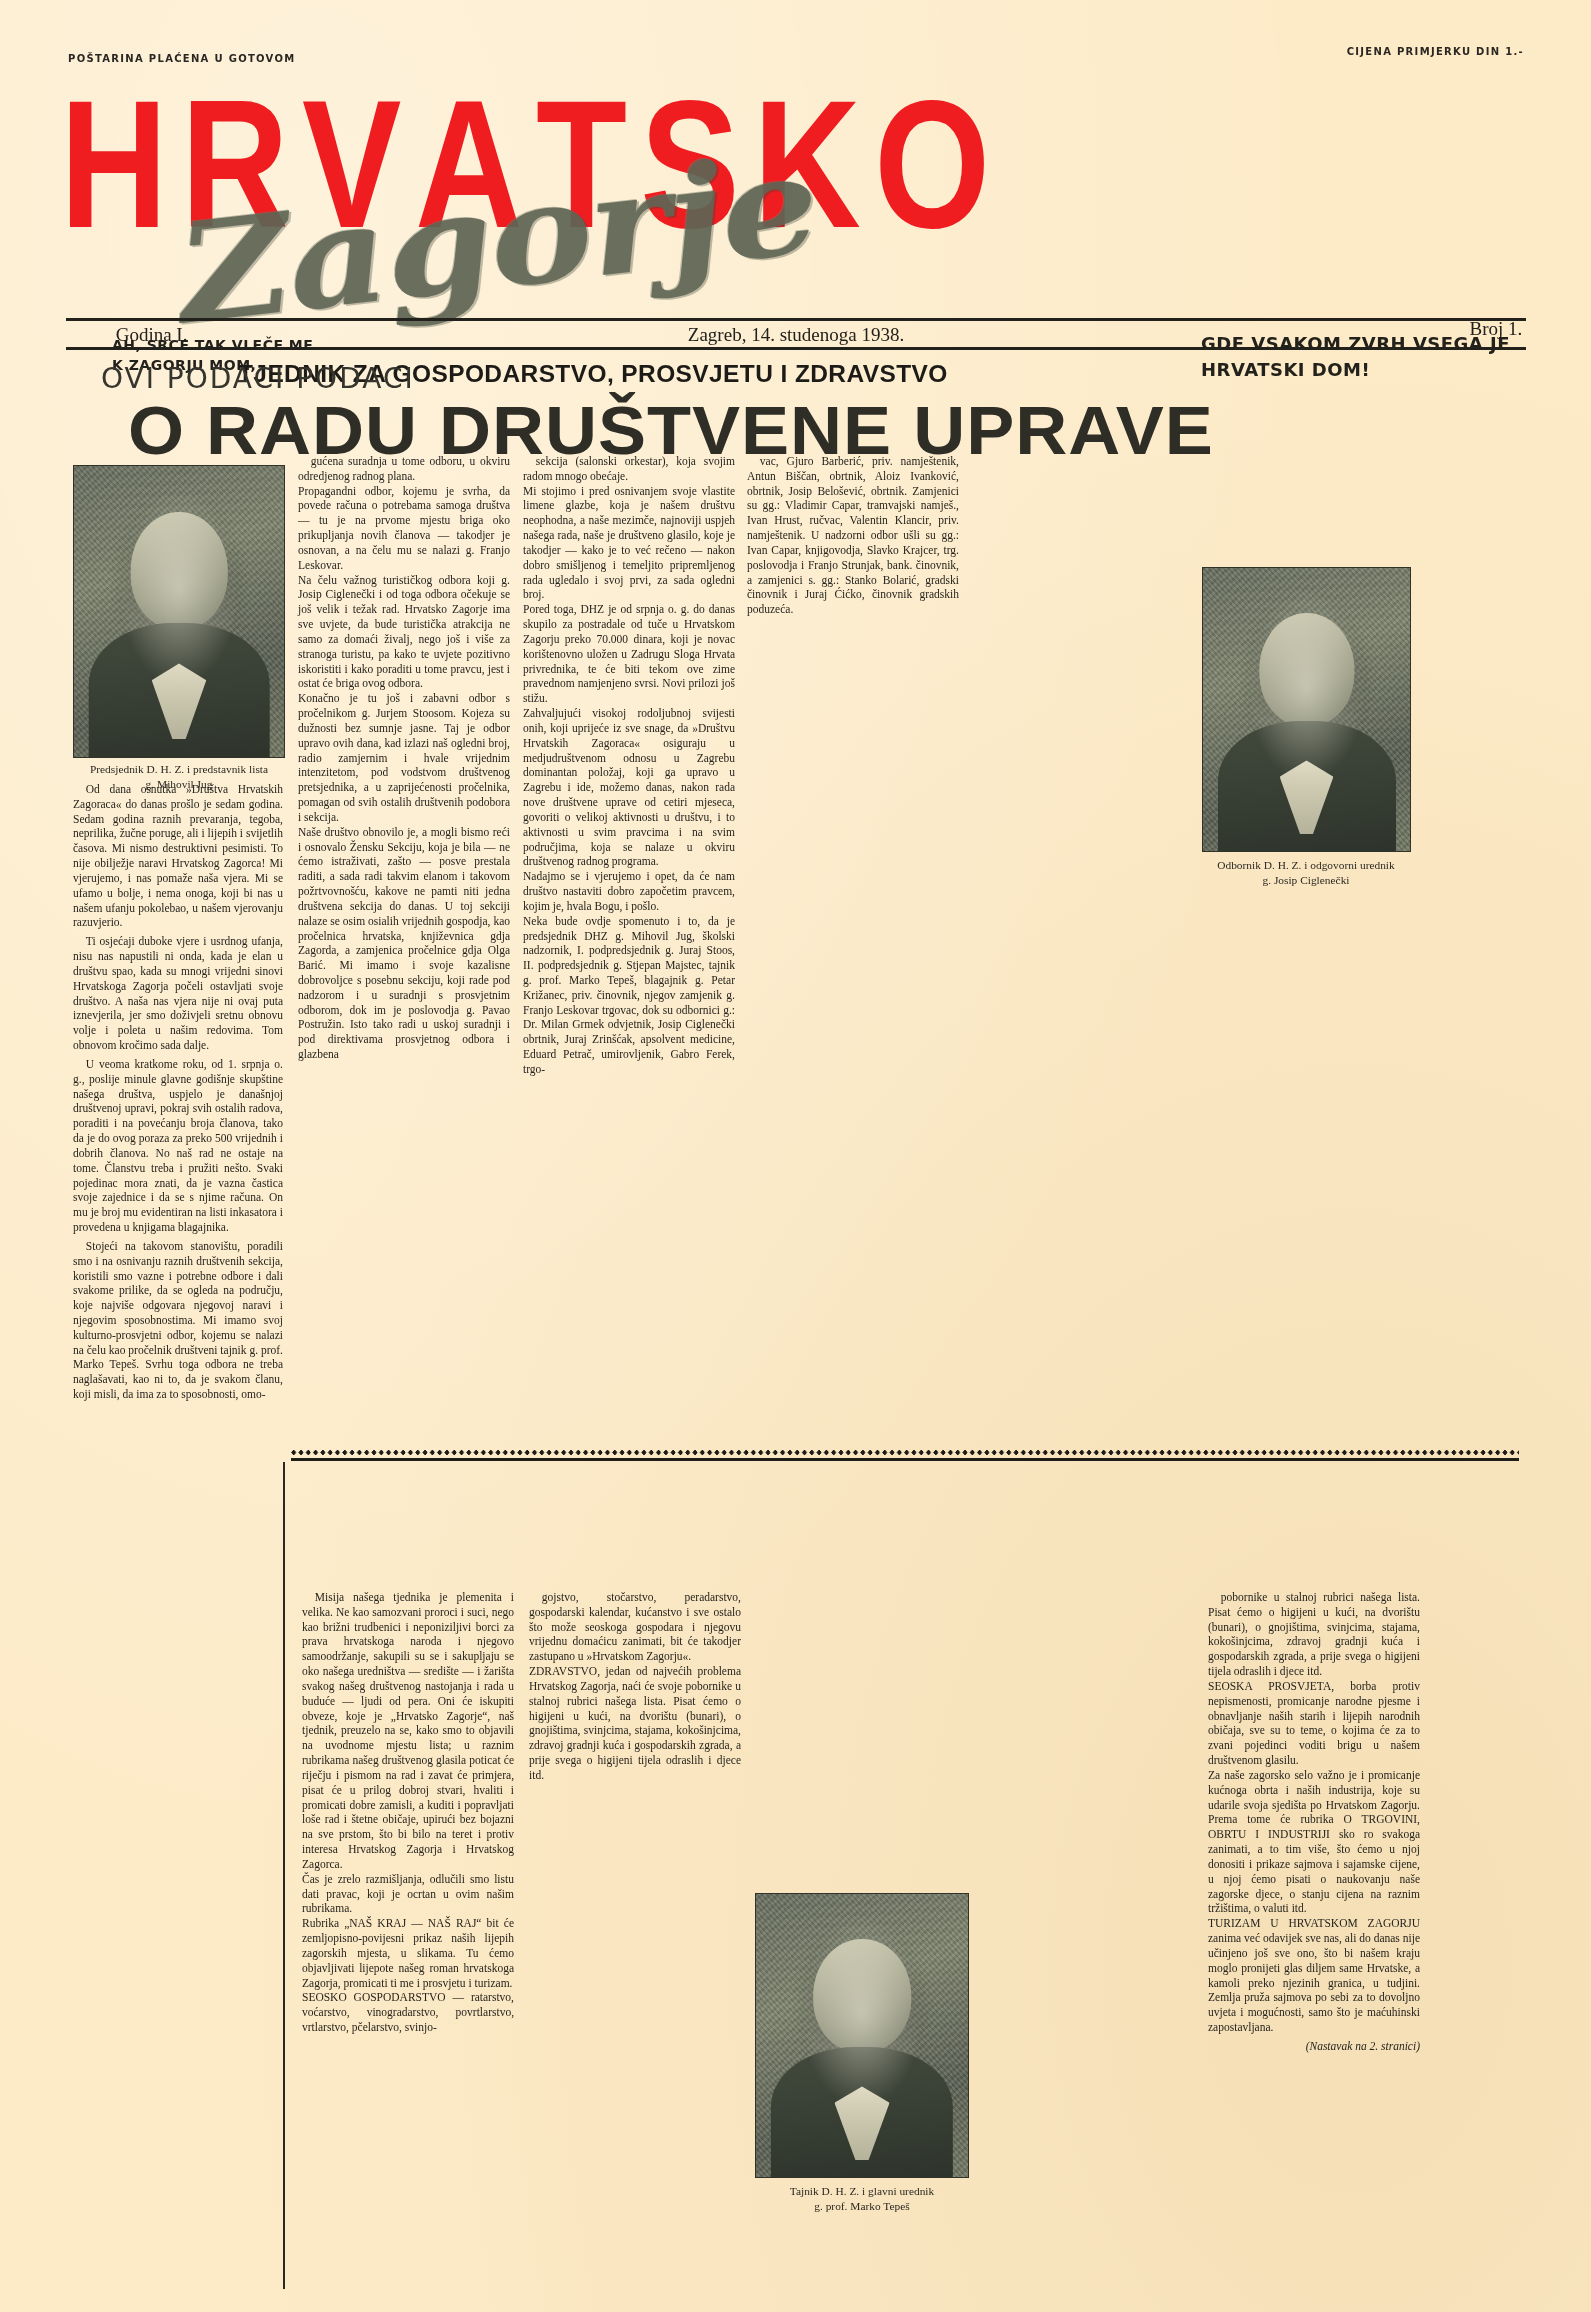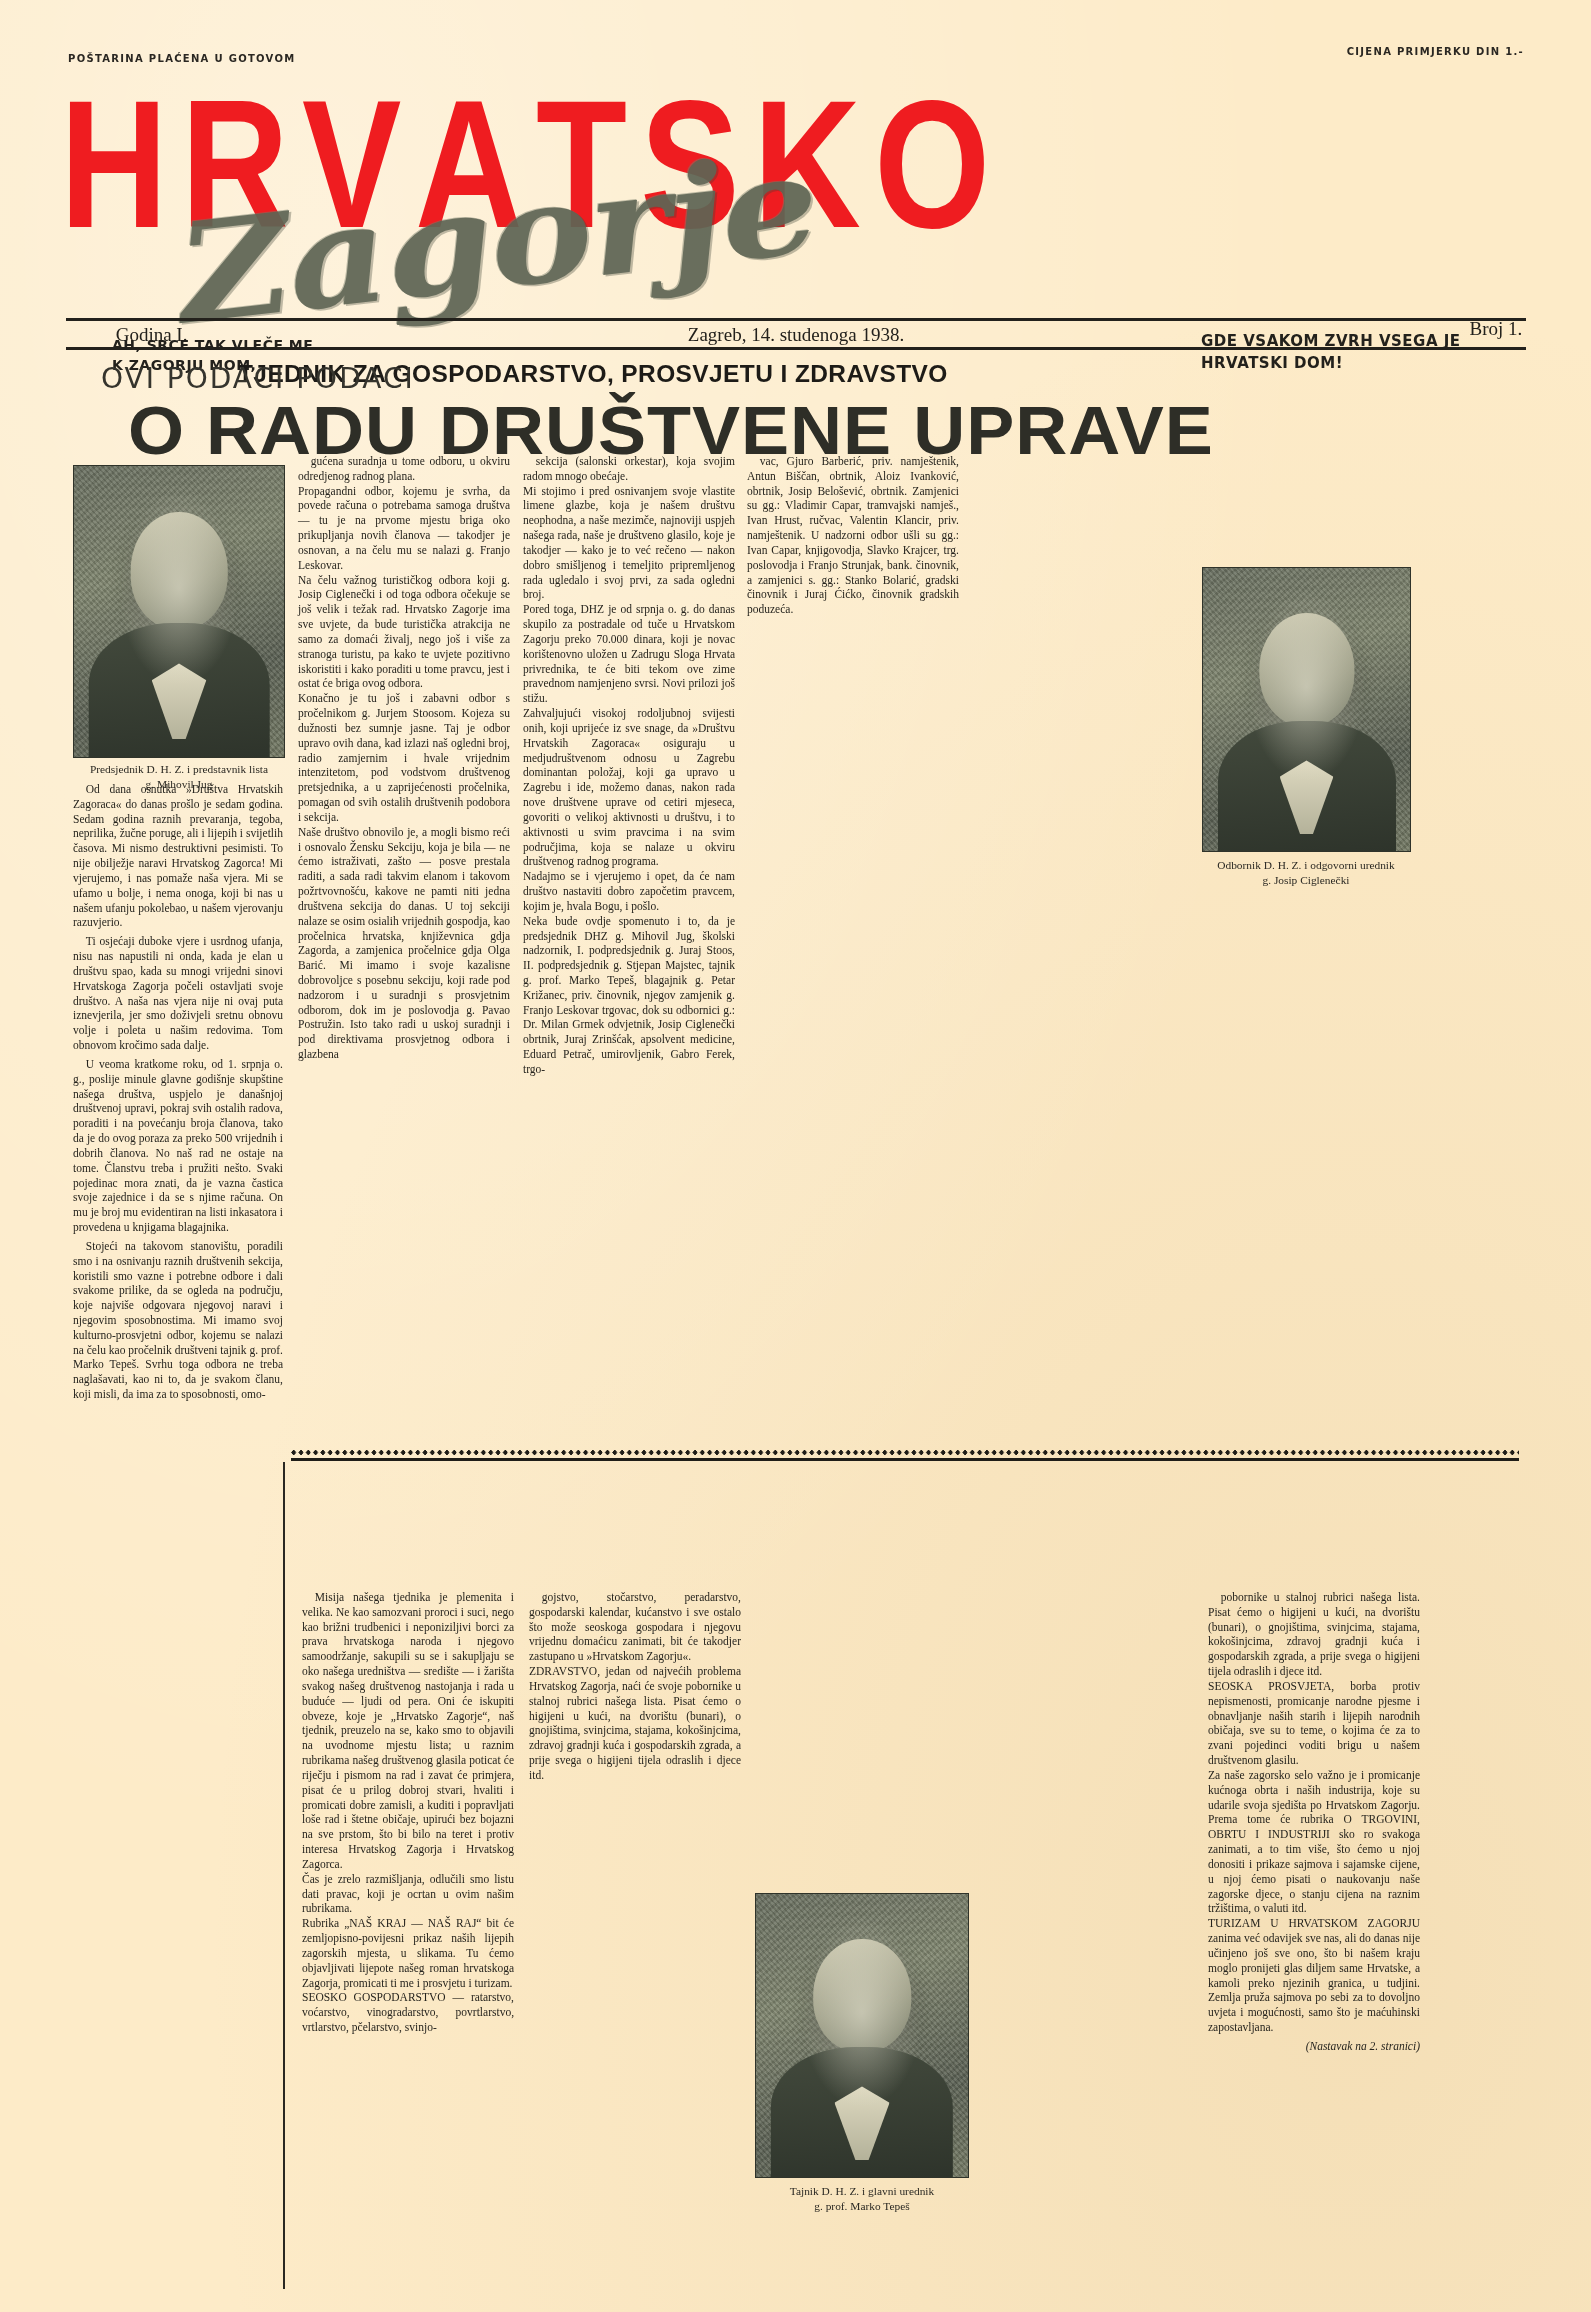--- a/index.html
+++ b/index.html
@@ -60,21 +60,21 @@
   }
   .motto-left{
     position:absolute;top:267px;left:112px;
     font-family:"DejaVu Sans", sans-serif;
     font-size:14px;font-weight:700;line-height:1.42;
     letter-spacing:0.5px;color:#23211c;
   }
   .motto-right{
     position:absolute;top:262px;left:1201px;
     font-family:"DejaVu Sans", sans-serif;
-    font-size:15px;font-weight:700;line-height:1.45;
+    font-size:18px;font-weight:700;line-height:1.45;
     letter-spacing:0.5px;color:#23211c;
   }
   .subtitle{
     position:absolute;top:291px;left:238px;
     font-family:"Liberation Sans", sans-serif;
     font-weight:700;font-size:24px;letter-spacing:0.4px;
     color:#1d1b17;
     transform:scaleX(1.02);
     transform-origin:left center;
   }

